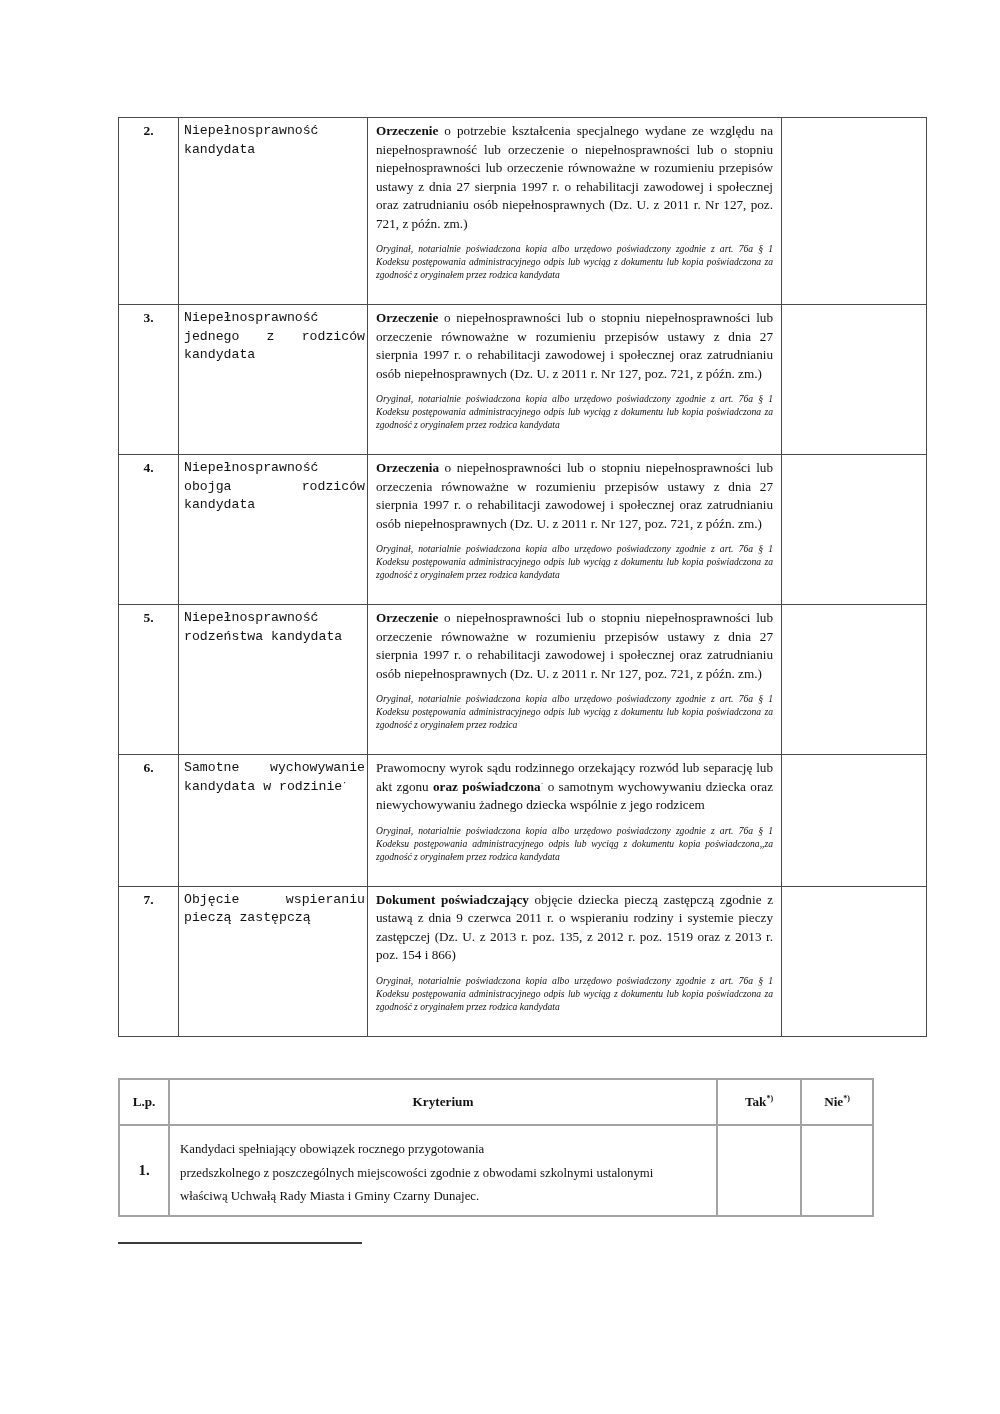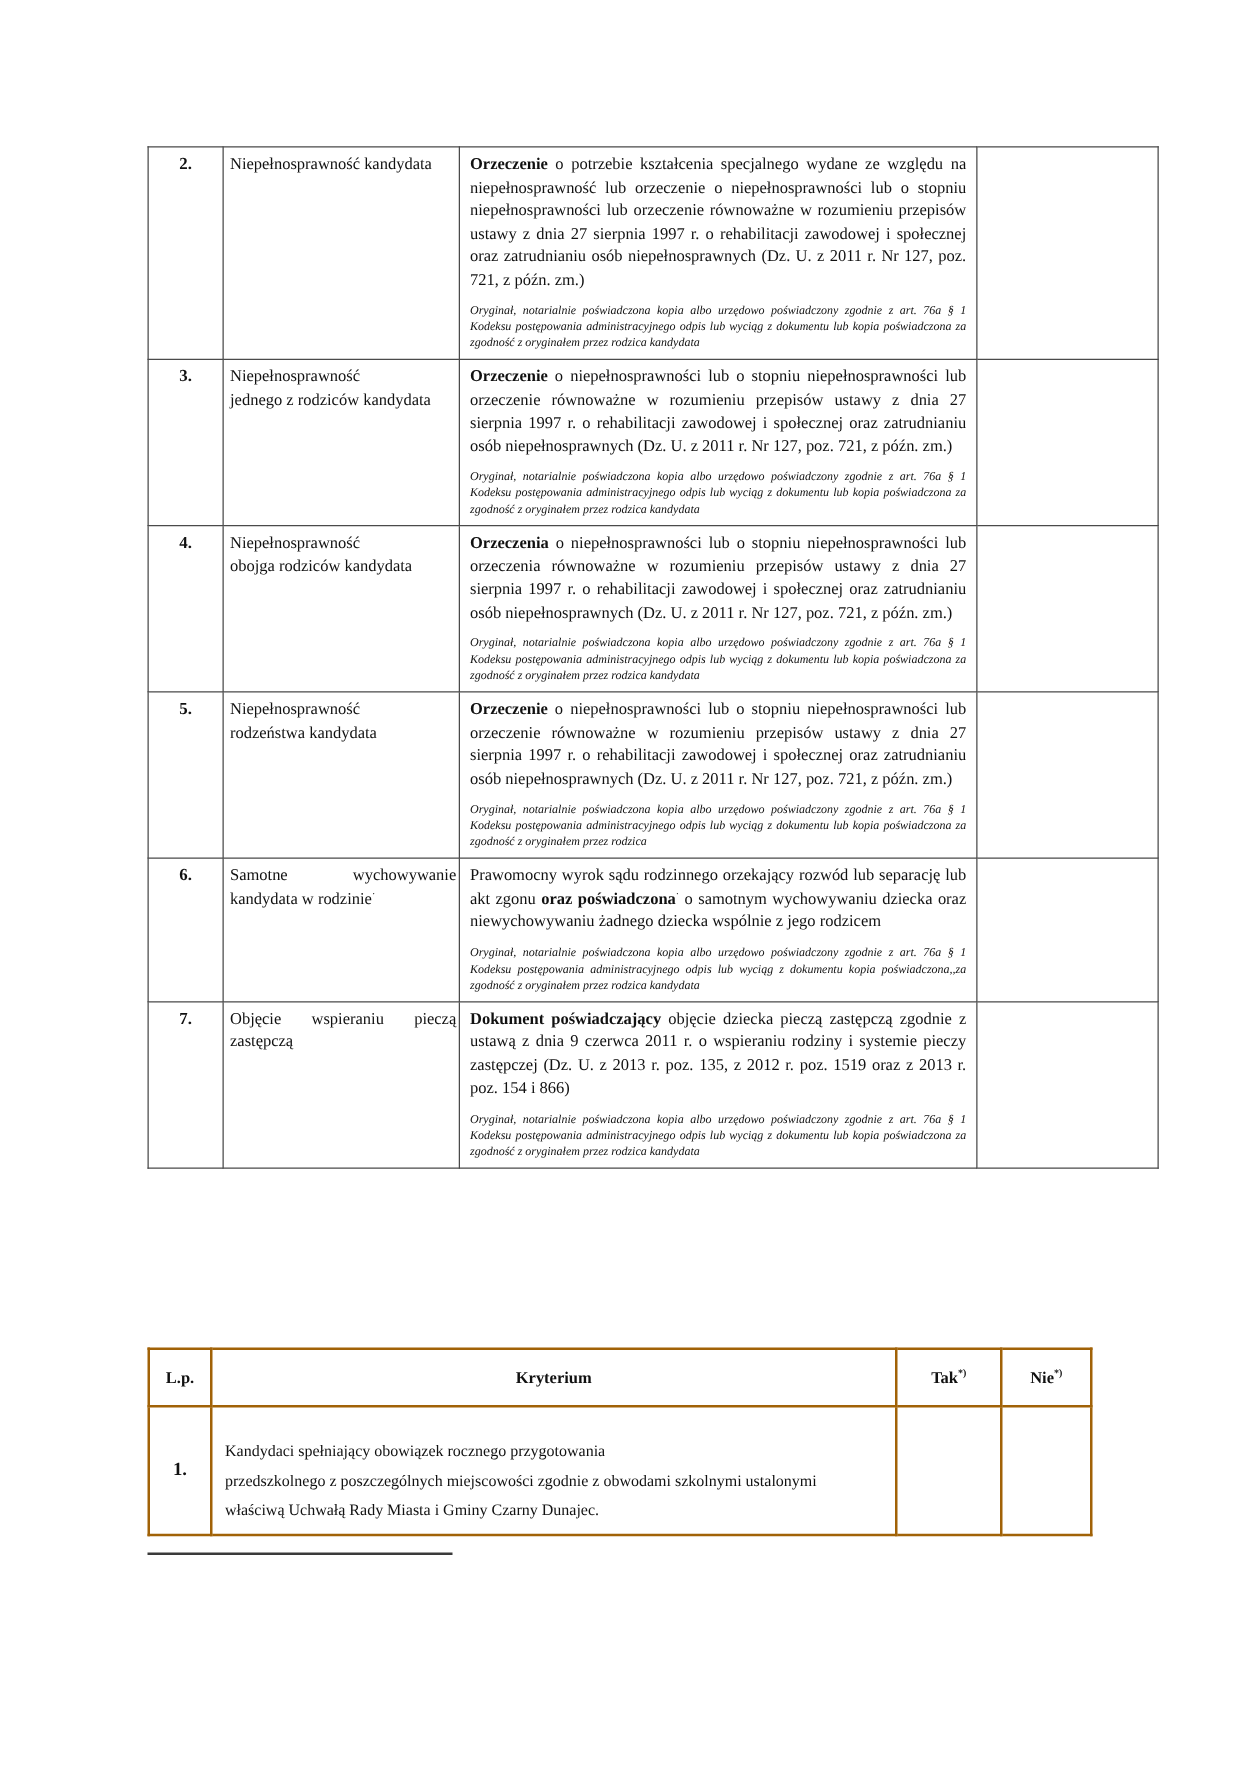--- a/index.html
+++ b/index.html
@@ -33,22 +33,23 @@
     font-weight: bold;
     font-size: 13.5px;
     padding-top: 5px;
   }
   td.cell-criterion {
     padding: 4px 2px 4px 5px;
     font-size: 13.2px;
     line-height: 18.5px;
     text-align: justify;
     white-space: pre-line;
-  }
-  td.cell-doc { padding: 4px 8px 6px 8px; }
+    font-family: Liberation Mono, monospace;
+  }
+  td.cell-doc { padding: 4px 8px 23px 8px; }
   .desc {
     font-size: 13.2px;
     line-height: 18.5px;
     text-align: justify;
   }
   .desc b { font-weight: bold; }
   .desc sup, .cell-criterion sup {
     font-size: 8px;
     line-height: 0;
   }
@@ -84,39 +85,39 @@
   
   table.crit-table {
     position: absolute;
     left: 118px;
     top: 1078px;
     width: 754px;
     border-collapse: collapse;
     table-layout: fixed;
   }
   table.crit-table th, table.crit-table td {
-    border: 2px solid #a16207;
+    border: 2px solid #a3a3a3;
   }
   table.crit-table th {
     font-size: 13.2px;
     font-weight: bold;
     text-align: center;
     vertical-align: middle;
     height: 46px;
   }
   table.crit-table th sup { font-size: 8px; }
   td.crit-num {
     text-align: center;
     vertical-align: middle;
     font-weight: bold;
     font-size: 15px;
     height: 88px;
   }
   td.crit-text {
-    padding: 24px 10px 6px 10px;
+    padding: 12px 10px 6px 10px;
     font-size: 12.8px;
     line-height: 23.5px;
     vertical-align: top;
     white-space: pre-line;
   }
   td.crit-answer { vertical-align: top; }
 
   
   .footnote-rule {
     position: absolute;

